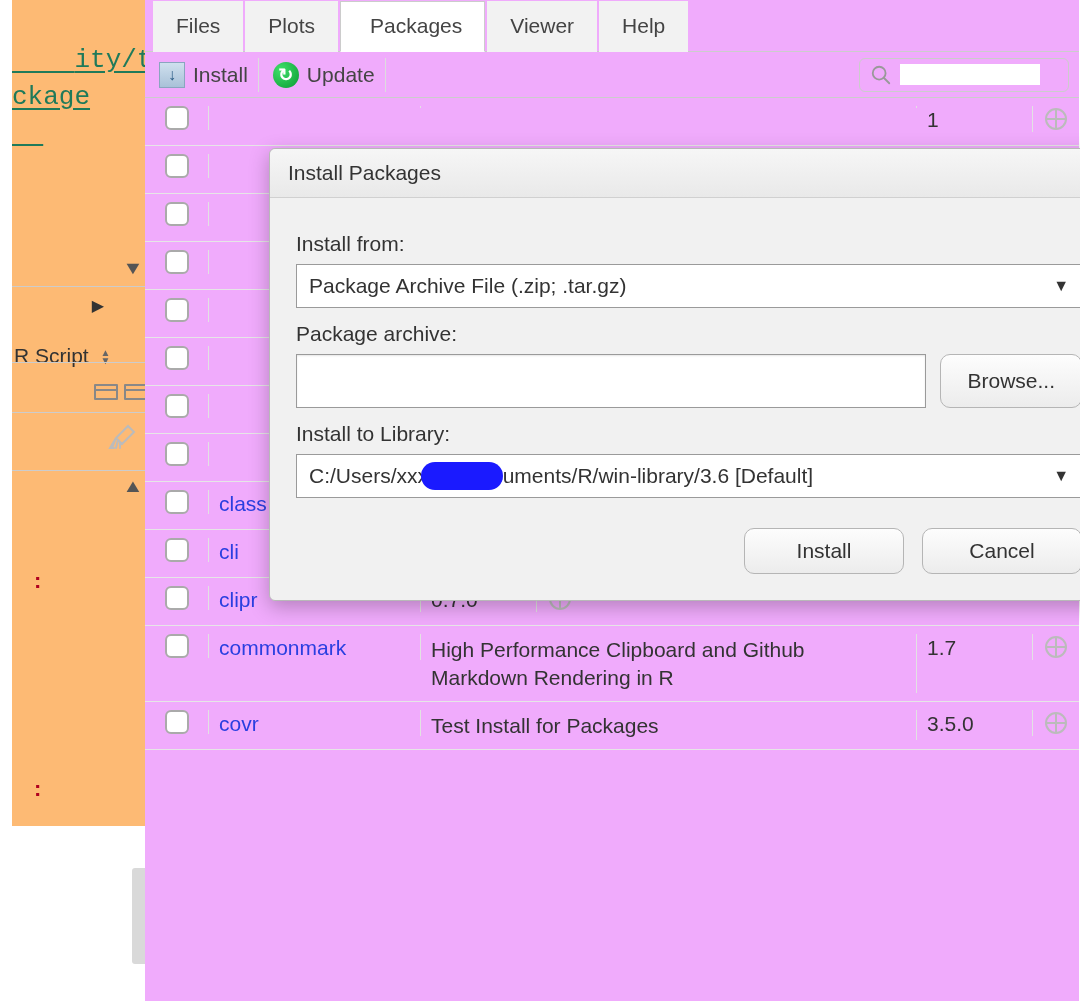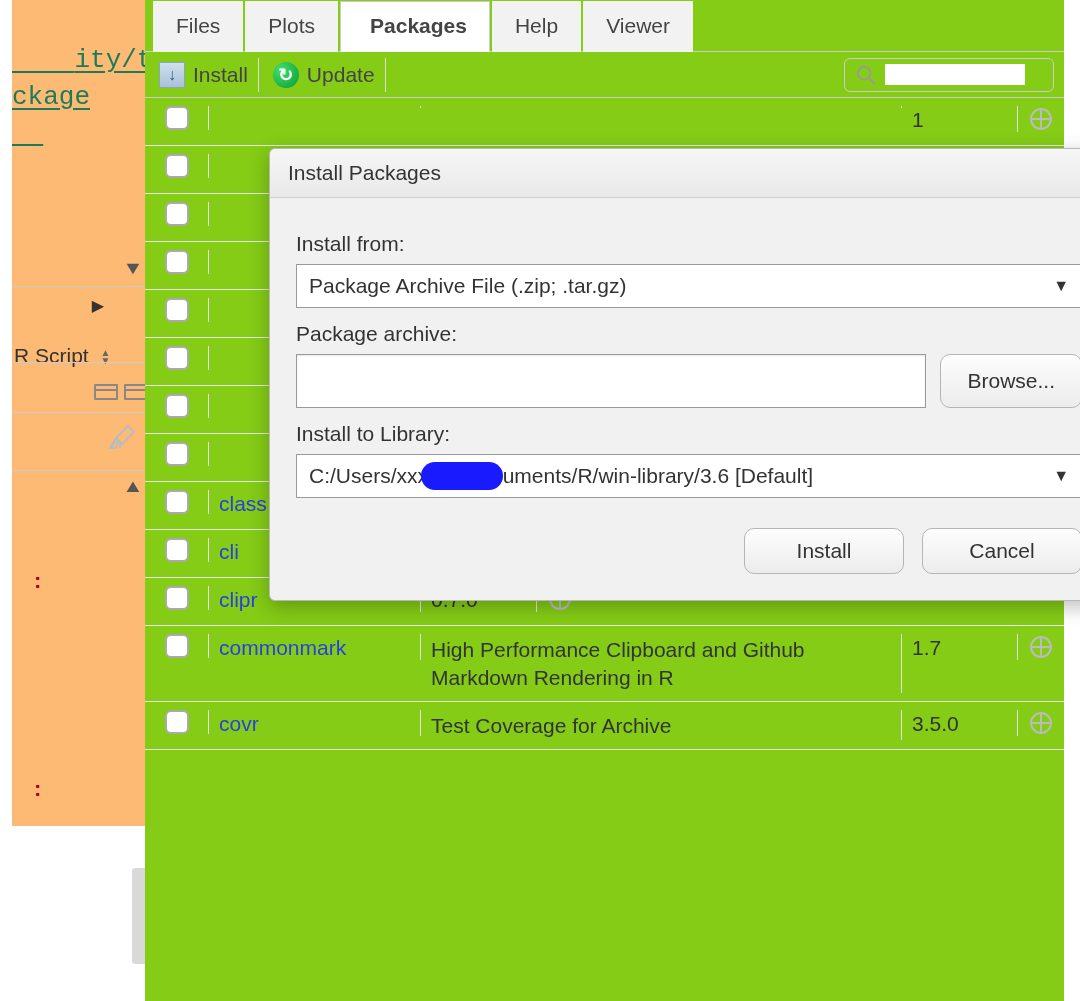--- a/index.html
+++ b/index.html
@@ -92,22 +92,22 @@
   .left-frag .colon.c2 { top:776px; }
   .left-frag .dot { color:#b00020; font-size:22px; position:absolute; left:22px; top:984px; }
   .left-frag .vscroll {
     position:absolute; right:0; top:868px; width:24px; height:96px;
     background:#d9d9d9; border-radius:3px;
   }
 
   
   .panel {
     position:absolute;
-    left:145px; top:0; right:16px; height:1001px;
-    background:#84cc16;
+    left:145px; top:0; right:1px; height:1001px;
+    background:#f0abfc;
   }
 
   .tabs {
     display:flex;
     border-bottom:1px solid #ccc;
     padding:0 8px;
     height:52px;
   }
   .tab {
     padding:12px 22px 8px;
@@ -116,21 +116,21 @@
     border:1px solid transparent;
     border-bottom:none;
     position:relative; top:1px;
     background:#f2f2f2;
     margin-right:2px;
   }
   .tab.active {
     background:#fff;
     border-color:#ccc;
     border-bottom:1px solid #fff;
-    font-weight:700;
+    font-weight:400;
     padding-left:29px;
   }
 
   .toolbar {
     display:flex;
     align-items:center;
     gap:10px;
     padding:6px 10px;
     border-bottom:1px solid #ccc;
     height:46px;
@@ -313,22 +313,22 @@
   <div class="dot">.</div>
   <div class="vscroll"></div>
 </div>
 
 <div class="panel">
 
   <div class="tabs">
     <div class="tab">Files</div>
     <div class="tab">Plots</div>
     <div class="tab active">Packages</div>
+    <div class="tab">Viewer</div>
     <div class="tab">Help</div>
-    <div class="tab">Viewer</div>
   </div>
 
   <div class="toolbar">
     <div class="tool">
       <span class="icon-install"></span>
       <span>Install</span>
     </div>
     <div class="tool">
       <span class="icon-update"></span>
       <span>Update</span>
@@ -449,21 +449,21 @@
         <div class="col-name"><span class="pkg-link">commonmark</span></div>
         <div class="col-desc">High Performance Clipboard and Github Markdown Rendering in R</div>
         <div class="col-ver">1.7</div>
         <div class="col-web"><span class="globe"></span></div>
       </div>
       <div class="row">
         <div class="col-chk">
           <span class="chkbox"></span>
         </div>
         <div class="col-name"><span class="pkg-link">covr</span></div>
-        <div class="col-desc">Test Coverage for Archive</div>
+        <div class="col-desc">Test Install for Packages</div>
         <div class="col-ver">3.5.0</div>
         <div class="col-web"><span class="globe"></span></div>
       </div>
     </div>
 
   <div class="dialog">
     <div class="dialog-title">Install Packages</div>
     <div class="dialog-body">
       <div class="field-label">Install from:</div>
       <div class="select">

